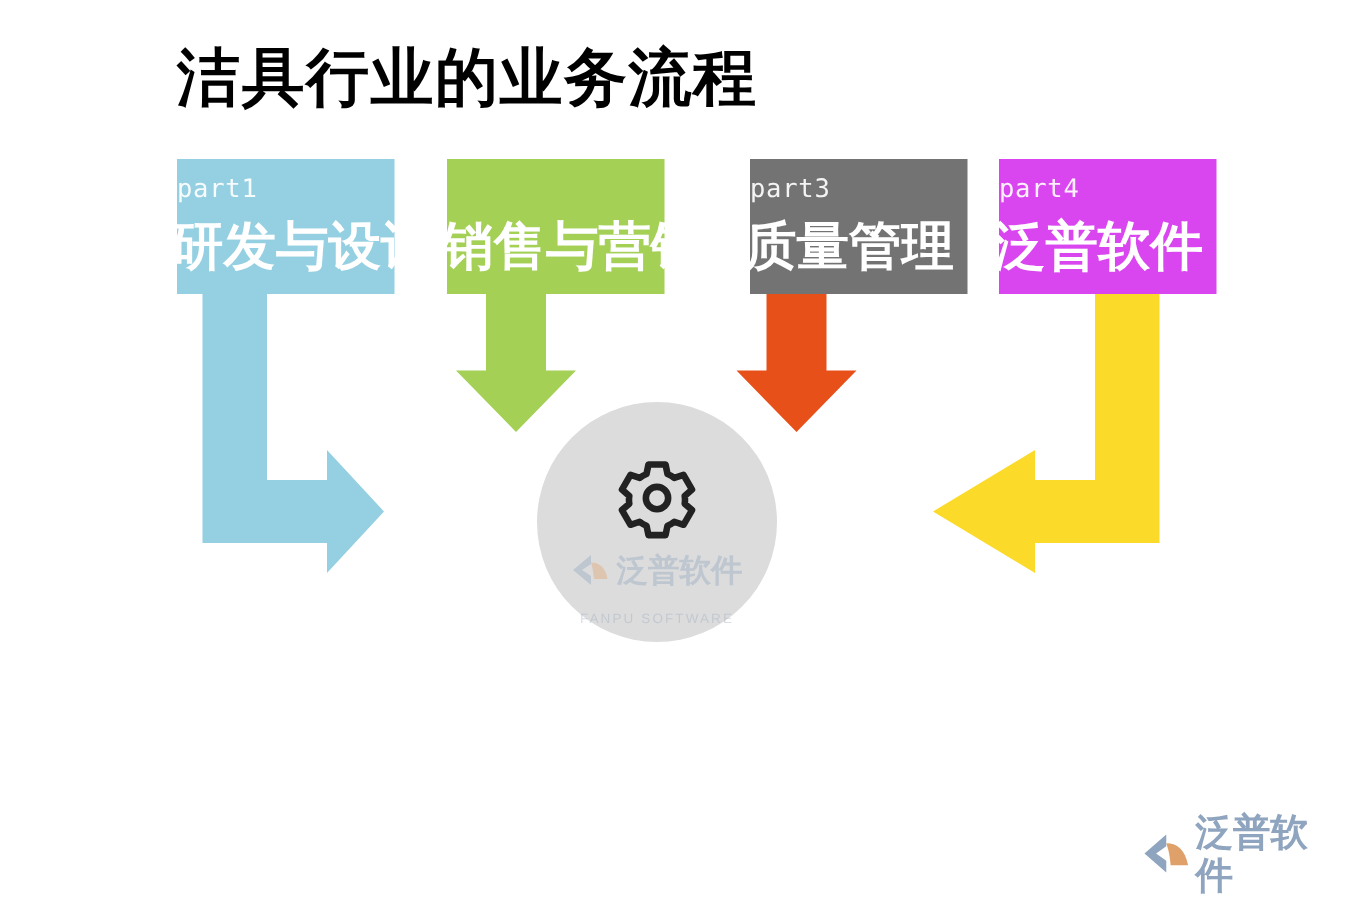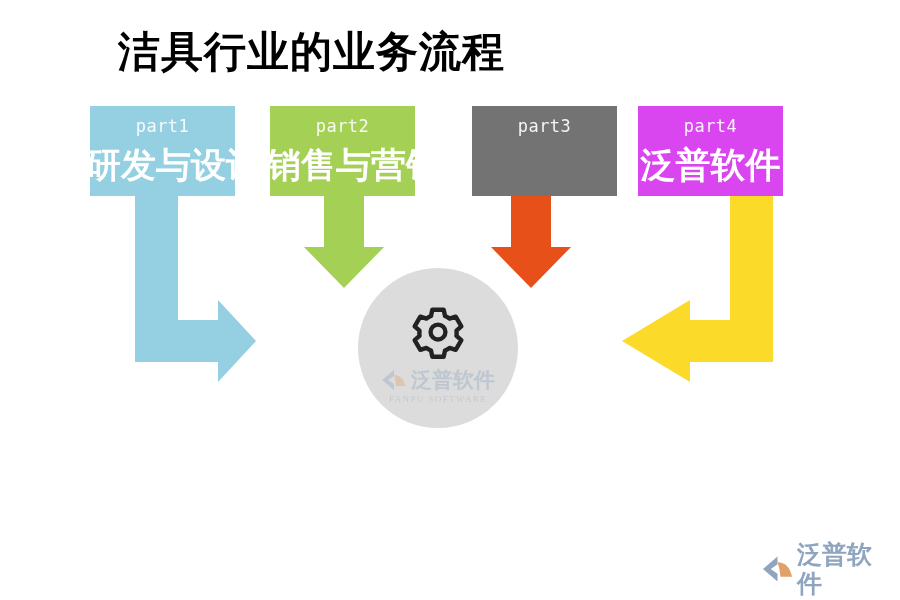--- a/index.html
+++ b/index.html
@@ -33,21 +33,21 @@
     white-space: nowrap;
   }
 
   
   .flow-box {
     position: absolute;
     top: 106px;
     width: 145px;
     height: 90px;
     box-sizing: border-box;
-    text-align: center;
+    margin-left: 28px;
   }
   .flow-box .part-label {
     position: absolute;
     left: 0;
     right: 0;
     top: 10px;
     font-family: "DejaVu Sans Mono", "Liberation Mono", monospace;
     font-size: 17px;
     line-height: 20px;
     color: #ffffff;
@@ -117,26 +117,26 @@
   }
   #hub-watermark .wm-cn {
     font-family: "DejaVu Sans", "Liberation Sans", sans-serif;
     font-weight: bold;
     font-size: 21px;
     line-height: 24px;
     color: #8FA4BE;
     letter-spacing: 0px;
   }
   #hub-watermark .wm-en {
-    font-family: Liberation Serif, serif;
+    font-family: Liberation Sans, sans-serif;
     font-size: 9px;
     line-height: 12px;
     letter-spacing: 1.4px;
     color: #9AAABD;
-    margin-top: 1px;
+    margin-top: 14px;
   }
 
   
   #brand-logo {
     position: absolute;
     left: 762px;
     top: 540px;
     width: 132px;
     height: 52px;
   }
@@ -212,26 +212,26 @@
              L 730,320
              Z"></path>
   </svg>
 
   <div class="flow-box" id="box-1">
     <div class="part-label">part1</div>
     <div class="box-title">研发与设计</div>
   </div>
 
   <div class="flow-box" id="box-2">
-    <div class="part-label">part2</div>
     <div class="box-title">销售与营销</div>
   </div>
 
   <div class="flow-box" id="box-3">
     <div class="part-label">part3</div>
+    <div class="box-title">质量管理</div>
   </div>
 
   <div class="flow-box" id="box-4">
     <div class="part-label">part4</div>
     <div class="box-title">泛普软件</div>
   </div>
 
   <div id="center-hub">
     <div id="gear-icon-wrap">
       <svg viewBox="0 0 64 64" width="56" height="56" aria-hidden="true">

